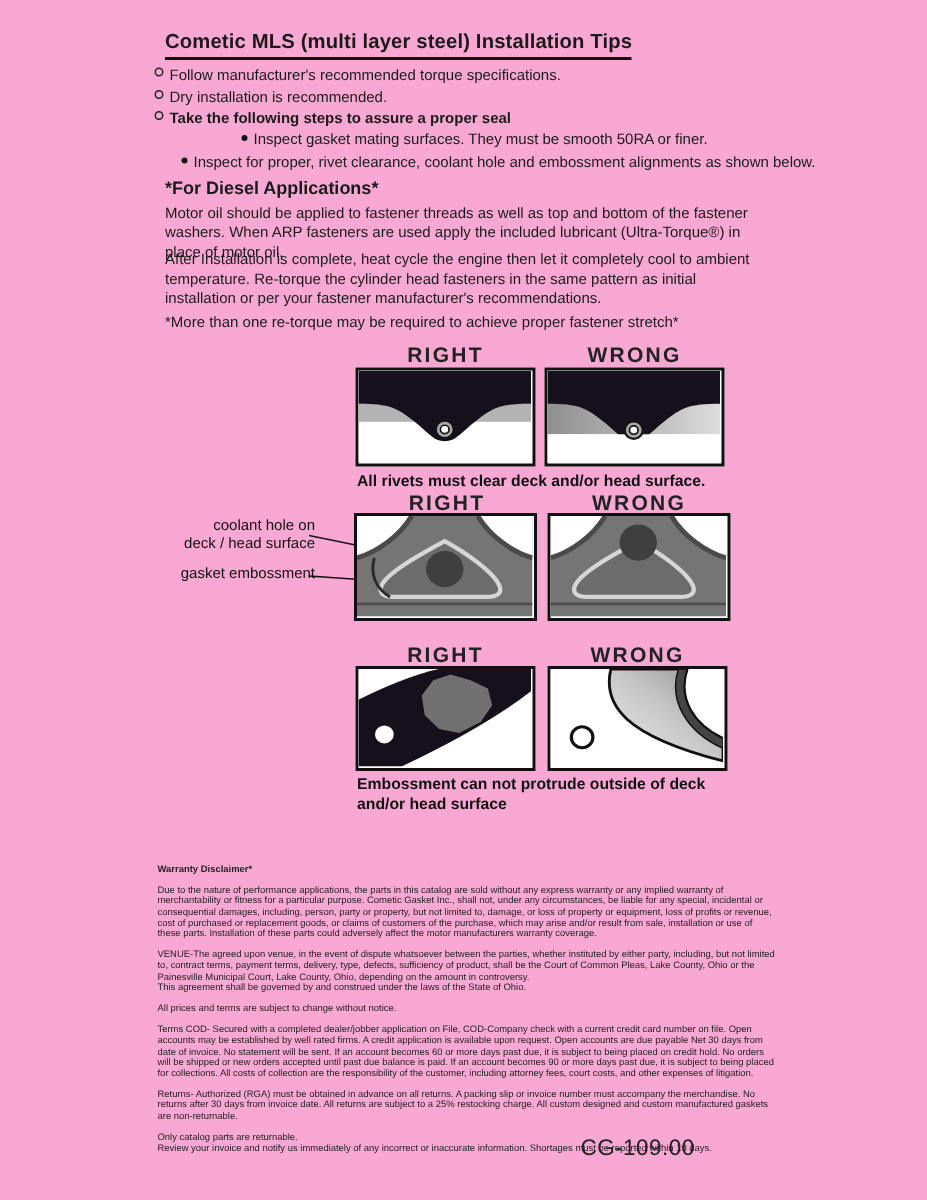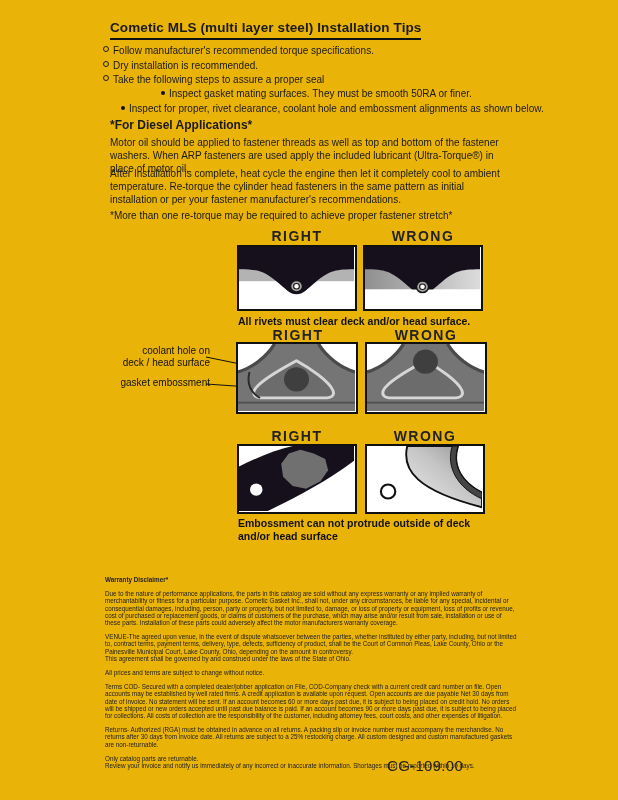--- a/index.html
+++ b/index.html
@@ -1,17 +1,17 @@
 <!DOCTYPE html>
 <html><head>
 <meta charset="utf-8">
 <style>
   html,body{margin:0;padding:0;background:#ffffff;}
   .page{
-    position:relative;width:618px;height:800px;background:#eab308;
+    position:relative;width:618px;height:800px;background:#f9a8d4;
     font-family:"Liberation Sans",sans-serif;color:#1a1a1a;overflow:hidden;
   }
   .abs{position:absolute;}
   
   .title{
     left:110px;top:20px;font-size:13.5px;font-weight:bold;
     border-bottom:2px solid #111;padding-bottom:3px;letter-spacing:.1px;
   }
   
   .bline{font-size:10px;line-height:12px;white-space:nowrap;}
@@ -41,21 +41,21 @@
 <div class="page">
 
   <div class="abs title">Cometic MLS (multi layer steel) Installation Tips</div>
 
   <div class="abs bline" style="left:103px;top:45px;">
     <span class="bullet-o"></span><span>Follow manufacturer's recommended torque specifications.</span>
   </div>
   <div class="abs bline" style="left:103px;top:59.5px;">
     <span class="bullet-o"></span><span>Dry installation is recommended.</span>
   </div>
-  <div class="abs bline" style="left:103px;top:74px;">
+  <div class="abs bline" style="left:103px;top:74px;font-weight:bold;">
     <span class="bullet-o"></span><span>Take the following steps to assure a proper seal</span>
   </div>
   <div class="abs bline" style="left:121px;top:88px;margin-left:40px;">
     <span class="bullet-f"></span><span>Inspect gasket mating surfaces.  They must be smooth 50RA or finer.</span>
   </div>
   <div class="abs bline" style="left:121px;top:102.5px;">
     <span class="bullet-f"></span><span>Inspect for proper, rivet clearance, coolant hole and embossment alignments as shown below.</span>
   </div>
 
   <div class="abs body-p" style="left:110px;top:136px;">Motor oil should be applied to fastener threads as well as top and bottom of the fastener washers. When ARP fasteners are used apply the included lubricant (Ultra-Torque®) in place of motor oil.</div>

